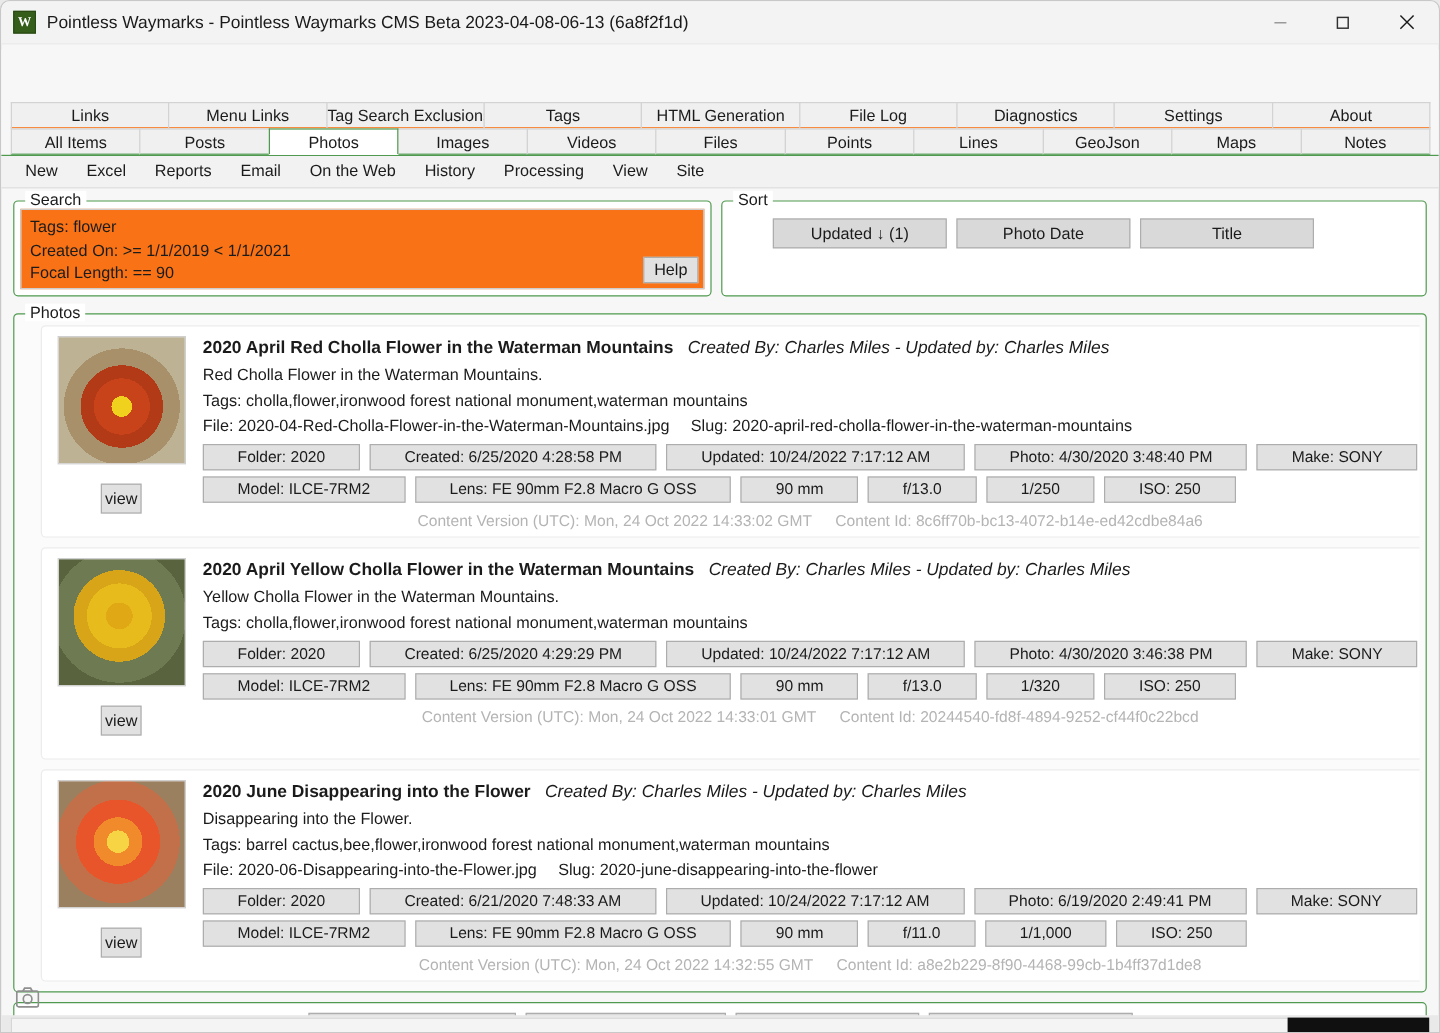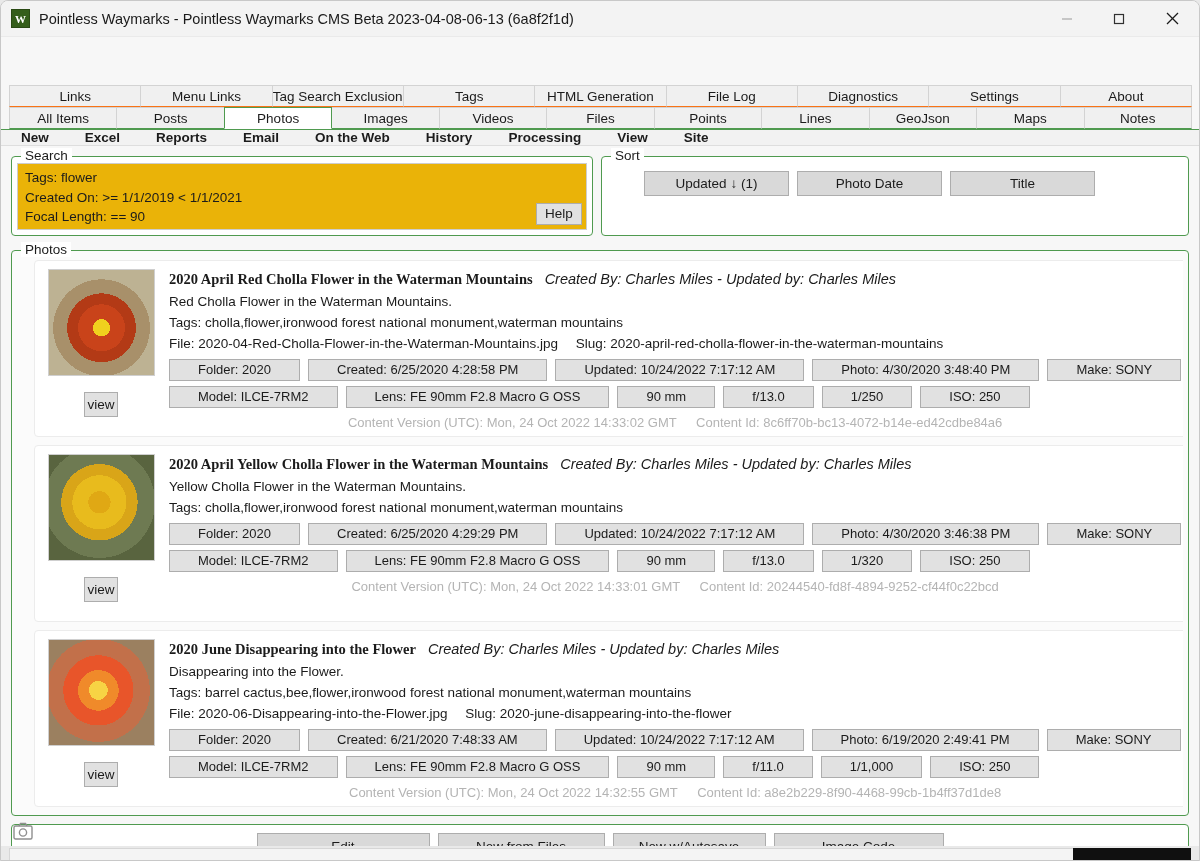--- a/index.html
+++ b/index.html
@@ -87,28 +87,27 @@
     border: 1px solid #4f9a4f;
     border-bottom: 1px solid #ffffff;
     position: relative;
     z-index: 3;
   }
 
   
   .toolstrip {
     display: flex;
     align-items: center;
-    gap: 16px;
-    height: 17px;
+    gap: 4px;
+    height: 28px;
     background: #f2f2f2;
     border-top: 1px solid #4f9a4f;
     border-bottom: 1px solid #dedede;
     padding-left: 10px;
     margin-top: 0;
-    font-weight: bold;
   }
   .toolitem {
     font-size: 13.5px;
     padding: 0 10px;
     line-height: 24px;
     color: #1b1b1b;
     white-space: nowrap;
   }
 
   
@@ -133,21 +132,21 @@
     gap: 8px;
     padding: 10px 10px 0 10px;
   }
   .search-group { width: 582px; height: 80px; }
   .sort-group   { flex: 1; height: 80px; }
 
   .search-inner {
     position: absolute;
     left: 5px; right: 5px; top: 6px; bottom: 5px;
     border: 1px solid #cdcdcd;
-    background: #eab308;
+    background: #f97316;
     padding: 4px 7px;
     line-height: 19.5px;
     font-size: 13.5px;
     white-space: pre-line;
   }
   .help-btn {
     position: absolute;
     right: 10px; bottom: 10px;
     width: 46px; height: 22px;
     background: #e1e1e1;
@@ -223,21 +222,21 @@
     flex: 1;
     padding-left: 12px;
     min-width: 0;
   }
   .titleline {
     font-size: 14.5px;
     line-height: 20px;
     white-space: nowrap;
     margin-bottom: 2px;
   }
-  .titleline .ptitle { font-weight: bold; font-family: Liberation Serif, serif; }
+  .titleline .ptitle { font-weight: bold; }
   .titleline .byline { margin-left: 8px; font-style: italic; }
   .descline, .tagline, .fileline {
     font-size: 13.5px;
     line-height: 21px;
     white-space: nowrap;
   }
   .fileline .slug { margin-left: 14px; }
   .chiprow {
     display: flex;
     gap: 8px;

